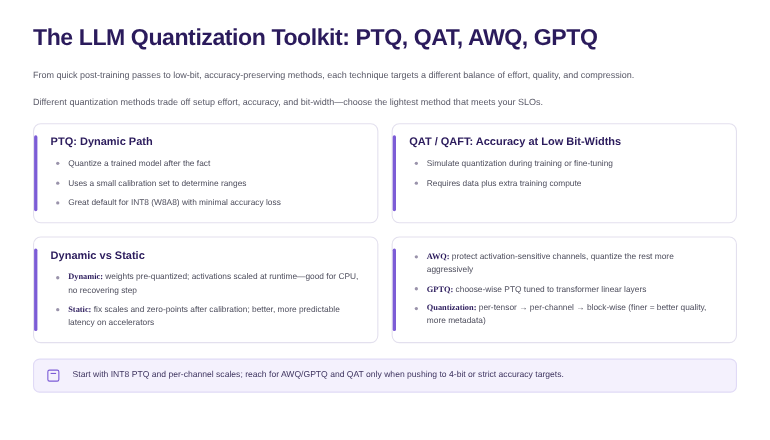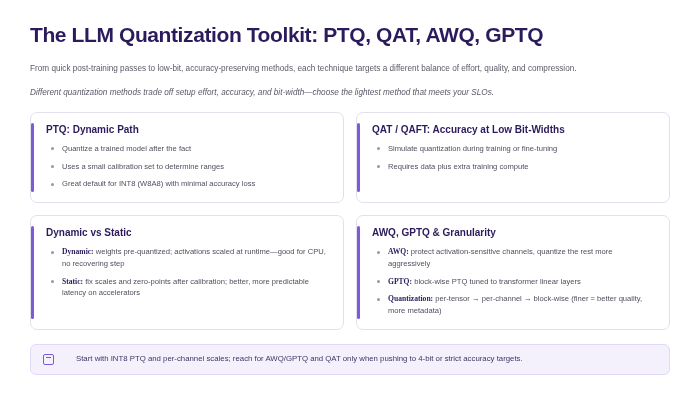--- a/index.html
+++ b/index.html
@@ -27,21 +27,20 @@
     margin: 0 0 16px 0;
     line-height: 1.2;
   }
   .intro {
     font-size: 8.2px;
     color: #5a5a68;
     line-height: 1.5;
     margin: 0 0 12px 0;
   }
   .intro.second {
-    font-style: italic;
   }
   .grid {
     display: grid;
     grid-template-columns: 1fr 1fr;
     gap: 12px;
   }
   .card {
     border: 1px solid #e3e0ee;
     border-radius: 7px;
     background: #ffffff;
@@ -94,21 +93,21 @@
     font-family: Liberation Serif, serif;
   }
   .footer {
     margin-top: 14px;
     background: #f4f1fd;
     border: 1px solid #e0daf6;
     border-radius: 6px;
     padding: 9px 12px;
     display: flex;
     align-items: center;
-    gap: 22px;
+    gap: 12px;
   }
   .footer-icon {
     width: 11px;
     height: 11px;
     flex: 0 0 11px;
     border: 1.2px solid #7c5cd6;
     border-radius: 2px;
     position: relative;
   }
   .footer-icon::after {
@@ -157,24 +156,23 @@
 
     <div class="card">
       <div class="card-title">Dynamic vs Static</div>
       <ul class="bullets">
         <li><span class="lead">Dynamic:</span><span> weights pre‑quantized; activations scaled at runtime—good for CPU, no recovering step</span></li>
         <li><span class="lead">Static:</span><span> fix scales and zero‑points after calibration; better, more predictable latency on accelerators</span></li>
       </ul>
     </div>
 
     <div class="card">
-      <div class="card-title">AWQ, GPTQ &amp; Granularity</div>
       <ul class="bullets">
         <li><span class="lead">AWQ:</span><span> protect activation‑sensitive channels, quantize the rest more aggressively</span></li>
-        <li><span class="lead">GPTQ:</span><span> block‑wise PTQ tuned to transformer linear layers</span></li>
+        <li><span class="lead">GPTQ:</span><span> choose‑wise PTQ tuned to transformer linear layers</span></li>
         <li><span class="lead">Quantization:</span><span> per‑tensor → per‑channel → block‑wise (finer = better quality, more metadata)</span></li>
       </ul>
     </div>
 
   </div>
 
   <div class="footer">
     <span class="footer-icon"></span>
     <span class="footer-text">Start with INT8 PTQ and per‑channel scales; reach for AWQ/GPTQ and QAT only when pushing to 4‑bit or strict accuracy targets.</span>
   </div>

